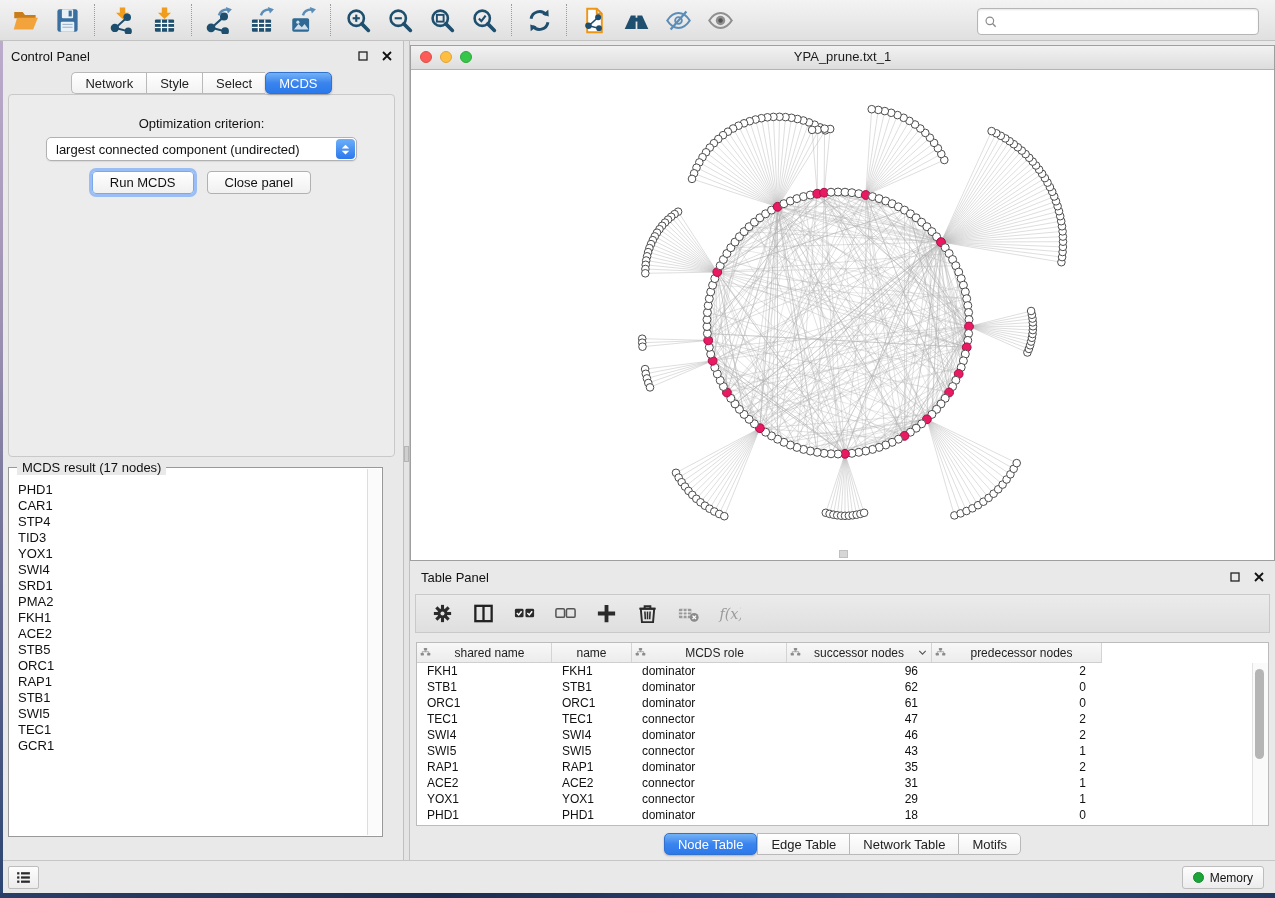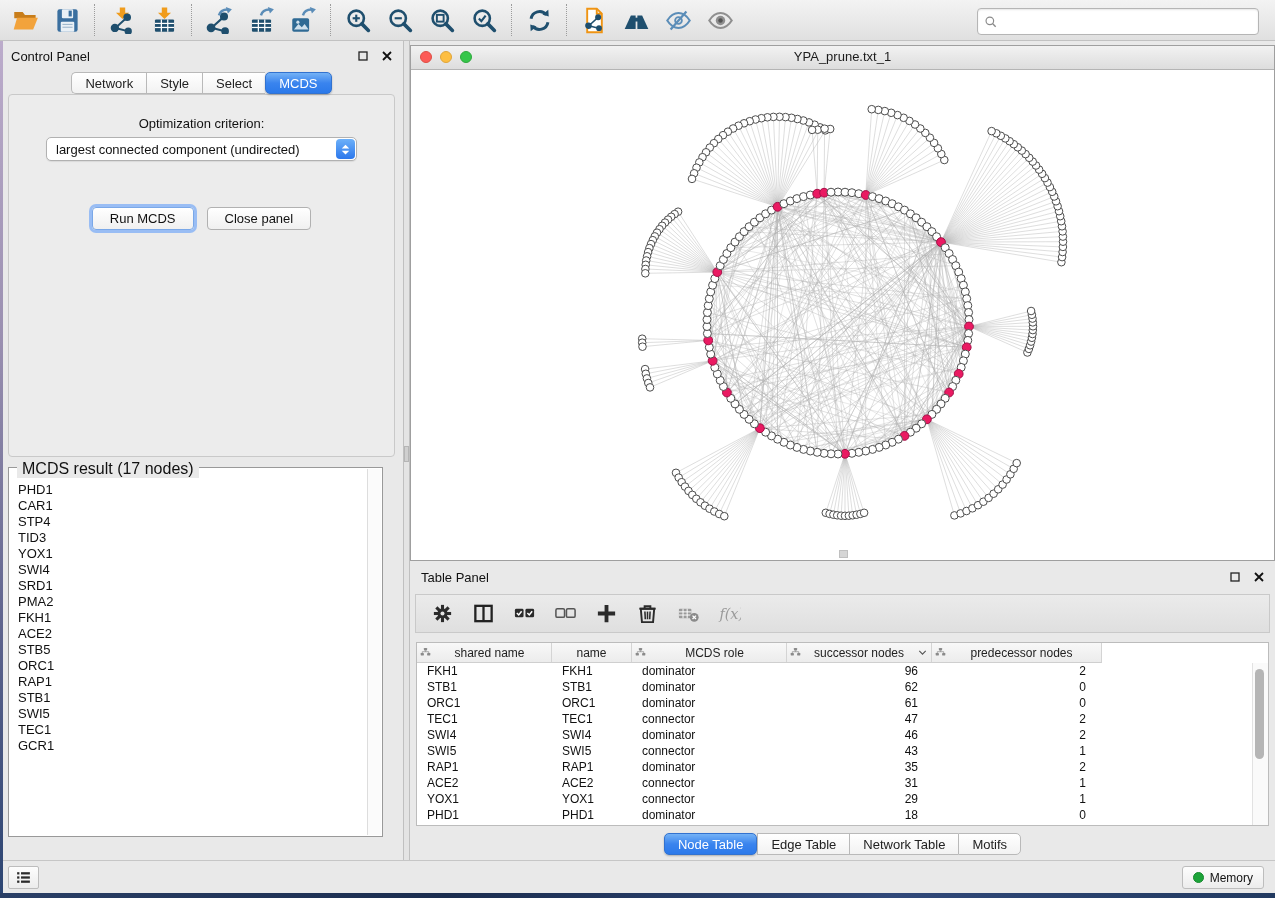--- a/index.html
+++ b/index.html
@@ -37,25 +37,25 @@
             border:1px solid #c9c9c9;border-radius:4px;}
   .crit-label{position:absolute;top:21px;width:100%;text-align:center;font-size:13px;}
   .mac-select{position:absolute;left:37px;right:37px;top:42px;height:24px;background:#fff;border:1px solid #b1b1b1;
               border-radius:5px;font-size:13px;display:flex;align-items:center;padding-left:9px;box-sizing:border-box;
               box-shadow:0 1px 1px rgba(0,0,0,.08);}
   .mac-select .val{flex:1;white-space:nowrap;overflow:hidden;}
   .spinner{width:19px;height:20px;margin:1px 1px 1px 0;background:linear-gradient(#6cb0f9,#2b77ec);
            border-radius:4px;display:flex;flex-direction:column;align-items:center;justify-content:center;gap:1px;}
   .btn-row{position:absolute;top:76px;left:0;right:0;display:flex;justify-content:center;gap:13px;}
   .mac-btn{height:23px;padding:0 17px;font-size:13px;background:linear-gradient(#ffffff,#f0f0f0);
-           border:1px solid #b1b1b1;border-radius:4px;color:#111;margin-top:36px;}
+           border:1px solid #b1b1b1;border-radius:4px;color:#111;}
   .focus-ring{box-shadow:0 0 0 3px rgba(98,158,250,.60);border-color:#7aa8e8;}
   .mcds-fieldset{position:absolute;left:8px;width:375px;top:426px;height:370px;background:#fff;
                  border:1px solid #999;box-sizing:border-box;}
-  .legend{position:absolute;top:-8px;left:8px;background:#e9e9e9;padding:0 5px;font-size:16px;}
+  .legend{position:absolute;top:-8px;left:8px;background:#e9e9e9;padding:0 5px;font-size:13px;}
   .mcds-scroll{position:absolute;top:1px;bottom:1px;right:1px;width:13px;background:#fbfbfb;border-left:1px solid #ddd;}
   .mcds-list{position:absolute;inset:0;padding:14px 14px 0 9px;font-size:13px;line-height:16px;overflow:hidden;}
 
   
   .vsplitter{position:absolute;left:403px;top:41px;width:7px;bottom:37px;background:#e4e4e4;
              border-left:1px solid #c0c0c0;border-right:1px solid #c0c0c0;box-sizing:border-box;}
   .vgrip{position:absolute;top:405px;left:0px;width:5px;height:16px;background:#cfcfcf;border:1px solid #b5b5b5;box-sizing:border-box;}
 
   
   .right-col{position:absolute;left:410px;right:0;top:41px;bottom:37px;}

